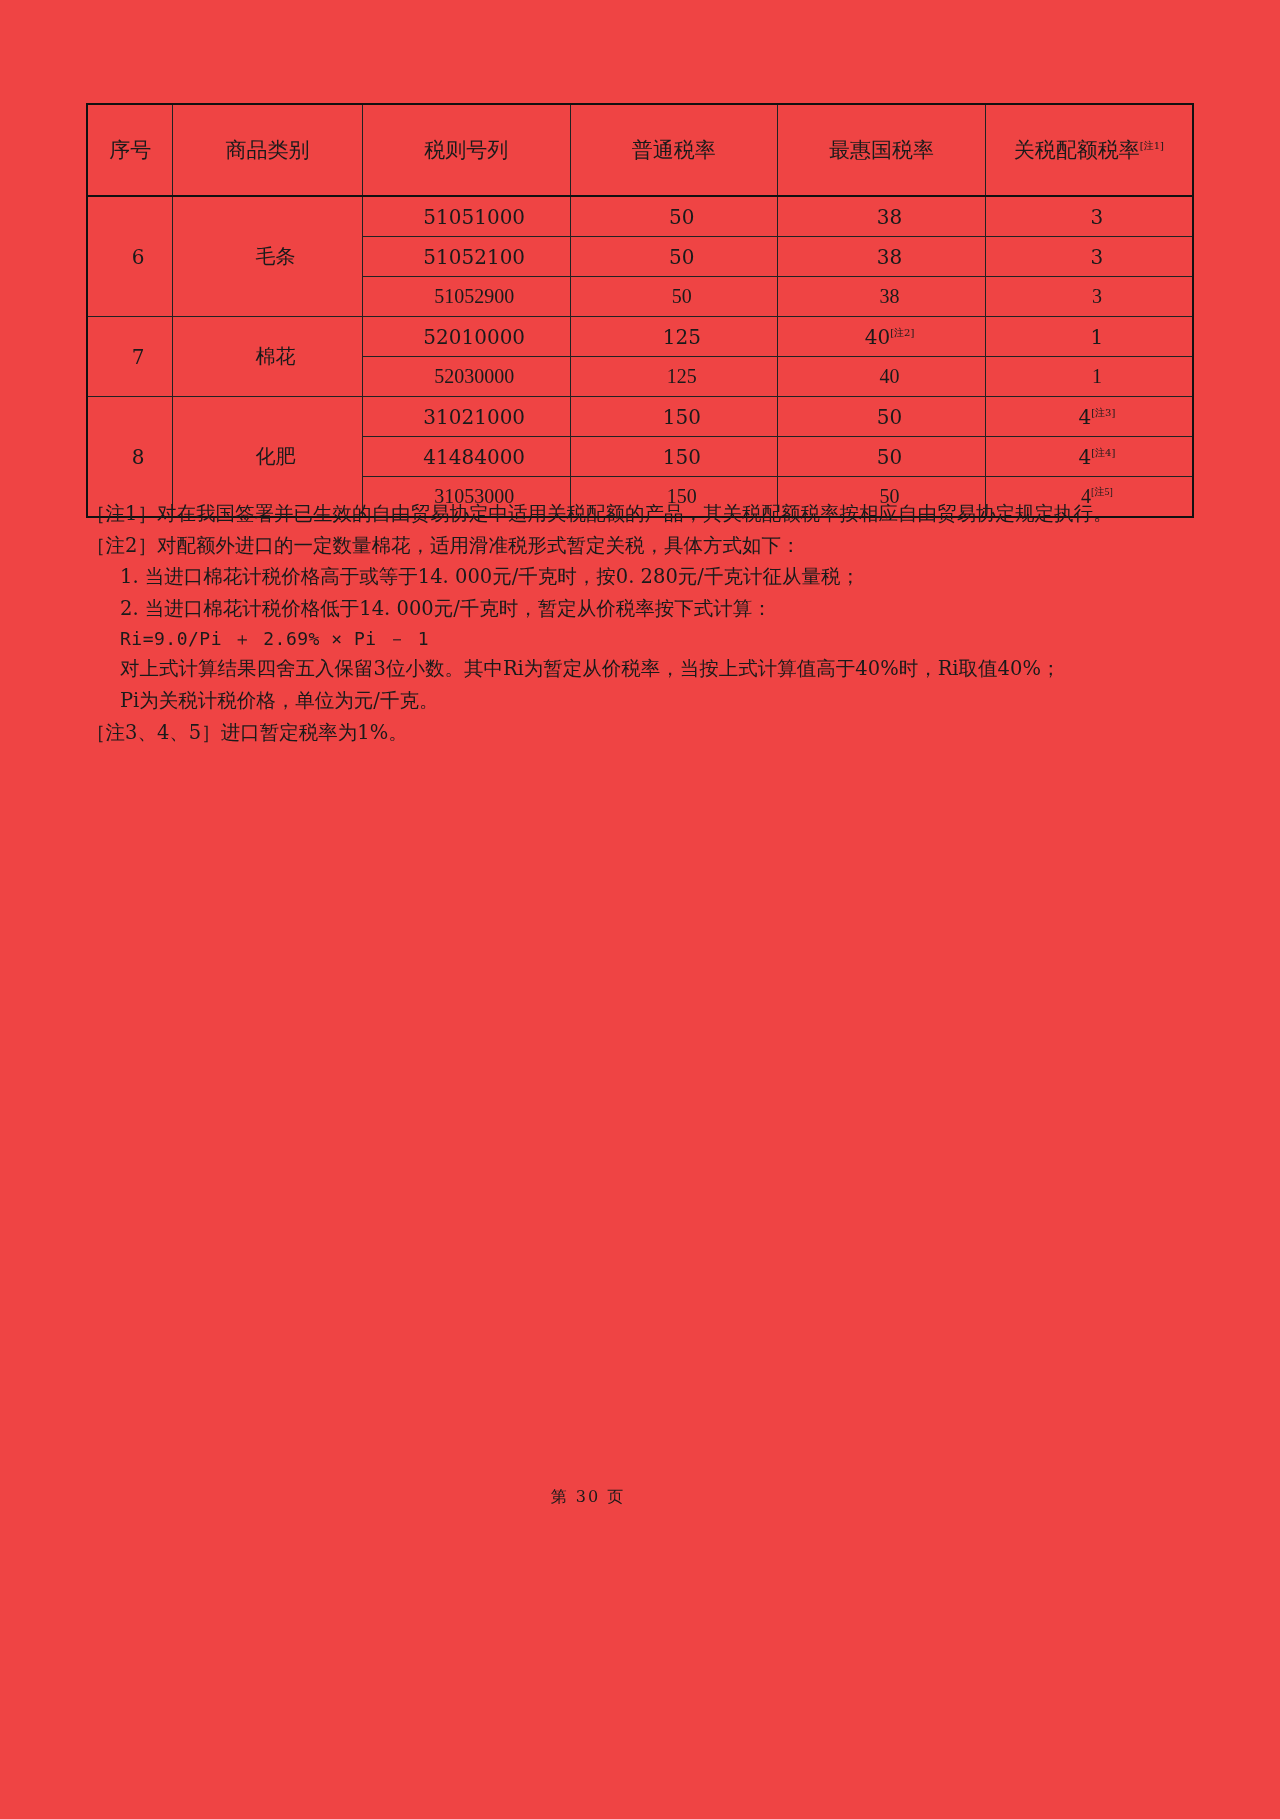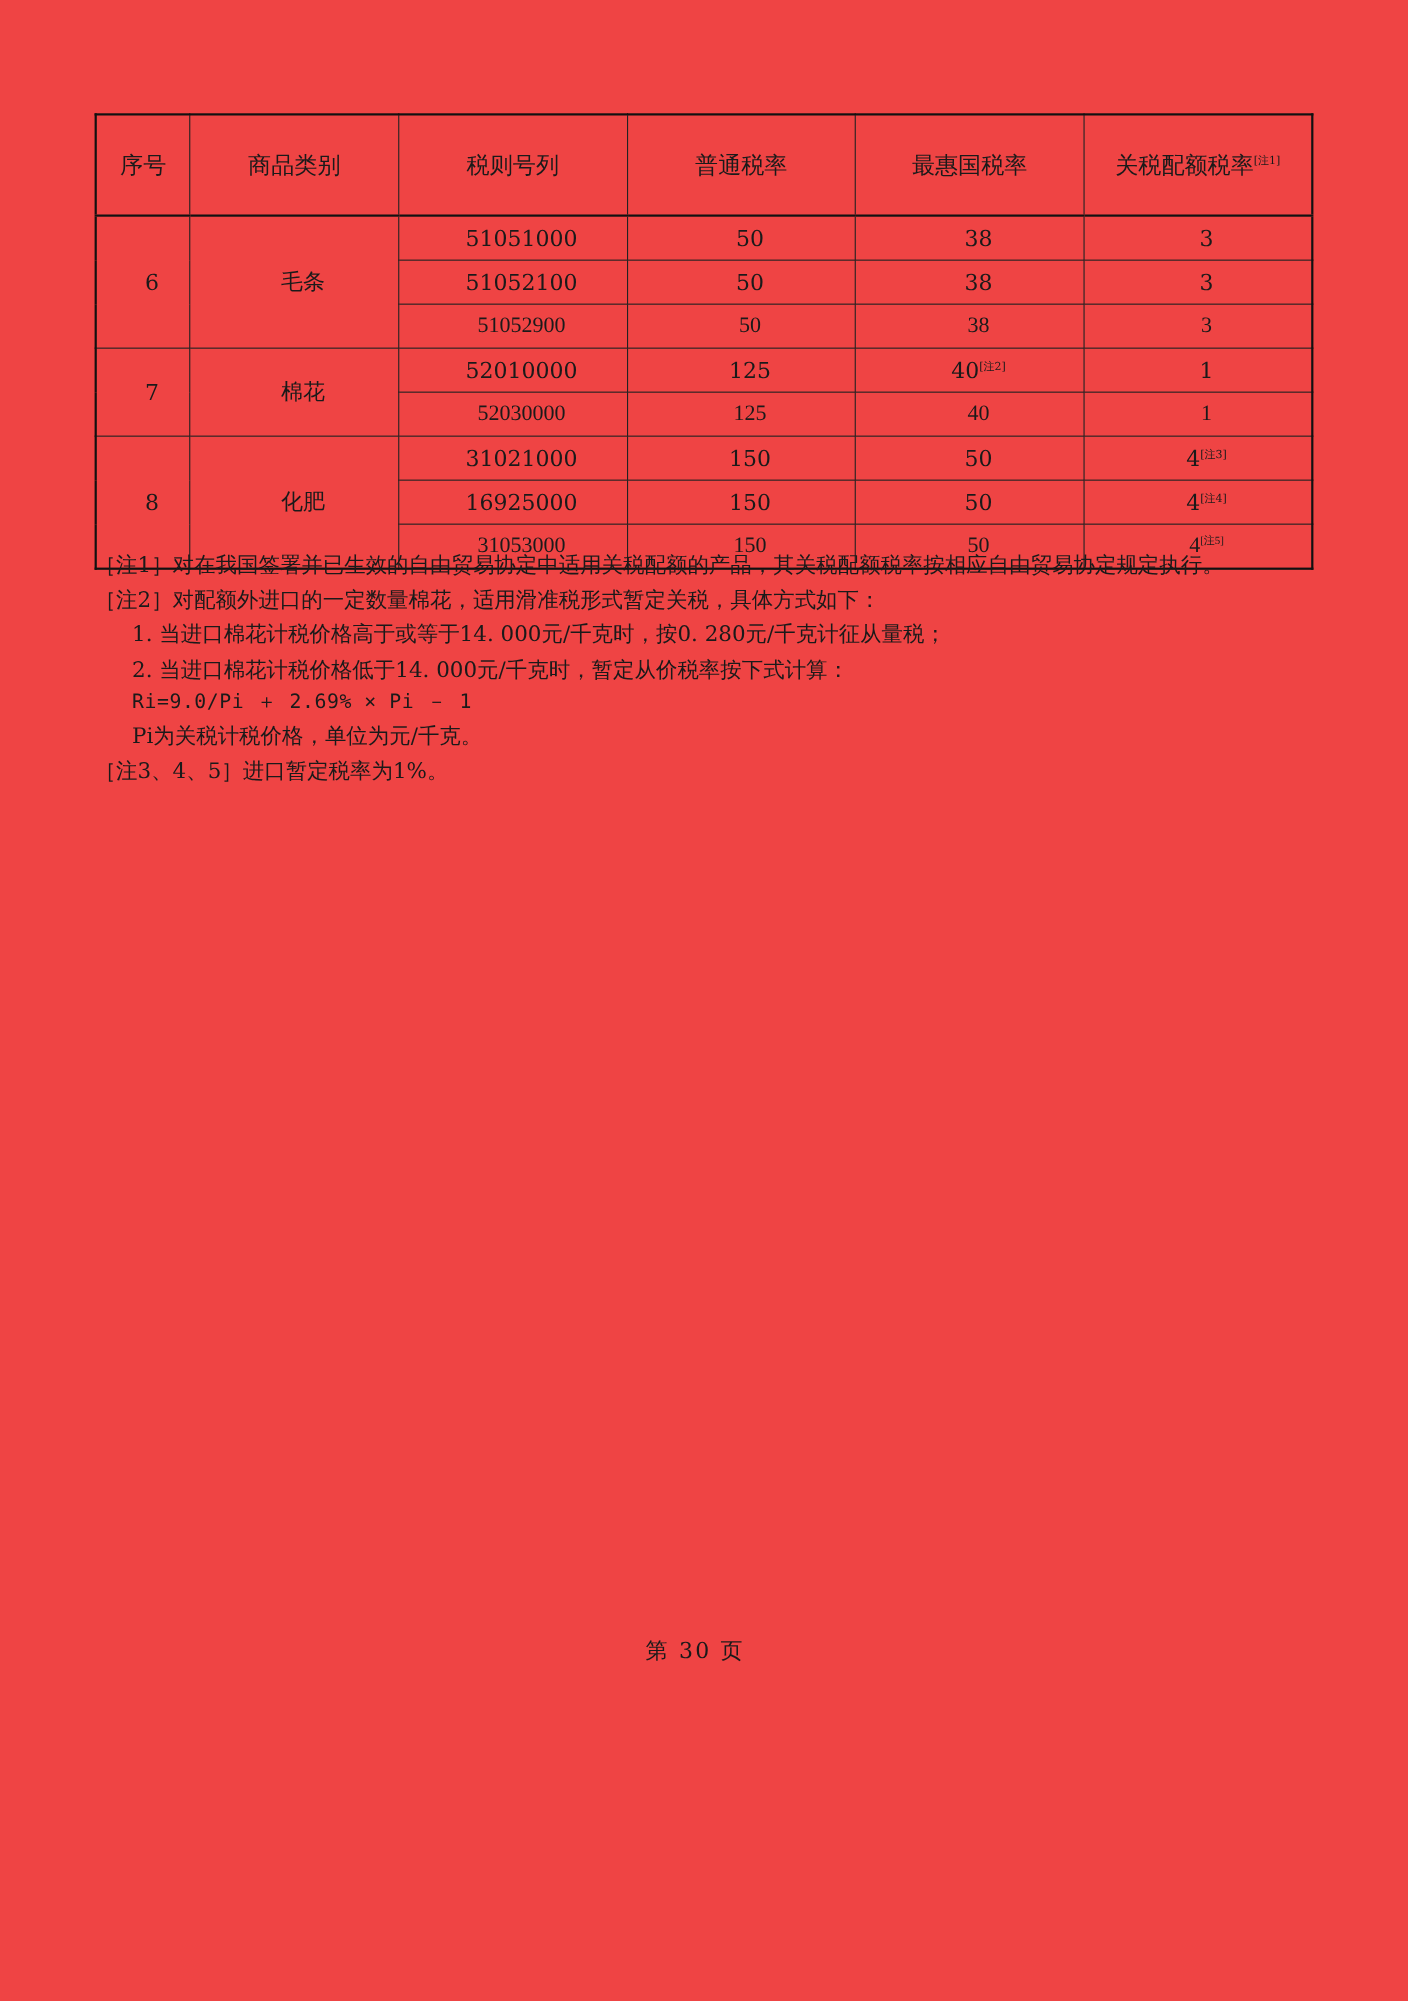--- a/index.html
+++ b/index.html
@@ -96,24 +96,23 @@
     letter-spacing: 0.5px;
   }
 
   
   .page-footer {
     position: absolute;
     left: 0;
     top: 1487px;
     width: 1176px;
     text-align: center;
-    font-size: 20px;
+    font-size: 16px;
     letter-spacing: 2px;
     color: #1a1a1a;
-    padding-left: 44px;
   }
 </style>
 </head>
 <body>
 
 <div class="page">
 
   <div class="tariff-table-wrap">
     <table class="tariff">
       <colgroup>
@@ -171,40 +170,41 @@
           </tr>
           <tr>
             <td rowspan="3">8</td>
             <td rowspan="3">化肥</td>
             <td>31021000</td>
             <td>150</td>
             <td>50</td>
             <td>4<sup class="note">[注3]</sup></td>
           </tr>
           <tr>
-            <td>16925000</td>
+            <td>41484000</td>
             <td>150</td>
             <td>50</td>
             <td>4<sup class="note">[注4]</sup></td>
           </tr>
           <tr class="grp-end">
             <td>31053000</td>
             <td>150</td>
             <td>50</td>
             <td>4<sup class="note">[注5]</sup></td>
           </tr>
         </tbody>
     </table>
   </div>
 
   <div class="notes">
     <div class="line">［注1］对在我国签署并已生效的自由贸易协定中适用关税配额的产品，其关税配额税率按相应自由贸易协定规定执行。</div>
     <div class="line">［注2］对配额外进口的一定数量棉花，适用滑准税形式暂定关税，具体方式如下：</div>
     <div class="line indent1">1. 当进口棉花计税价格高于或等于14. 000元/千克时，按0. 280元/千克计征从量税；</div>
     <div class="line indent1">2. 当进口棉花计税价格低于14. 000元/千克时，暂定从价税率按下式计算：</div>
     <div class="line formula">Ri=9.0/Pi ＋ 2.69% × Pi － 1</div>
+    <div class="line indent2">对上式计算结果四舍五入保留3位小数。其中Ri为暂定从价税率，当按上式计算值高于40%时，Ri取值40%；</div>
     <div class="line indent2">Pi为关税计税价格，单位为元/千克。</div>
     <div class="line">［注3、4、5］进口暂定税率为1%。</div>
   </div>
 
   <div class="page-footer">第 30 页</div>
 
 </div>
 
 </body></html>

